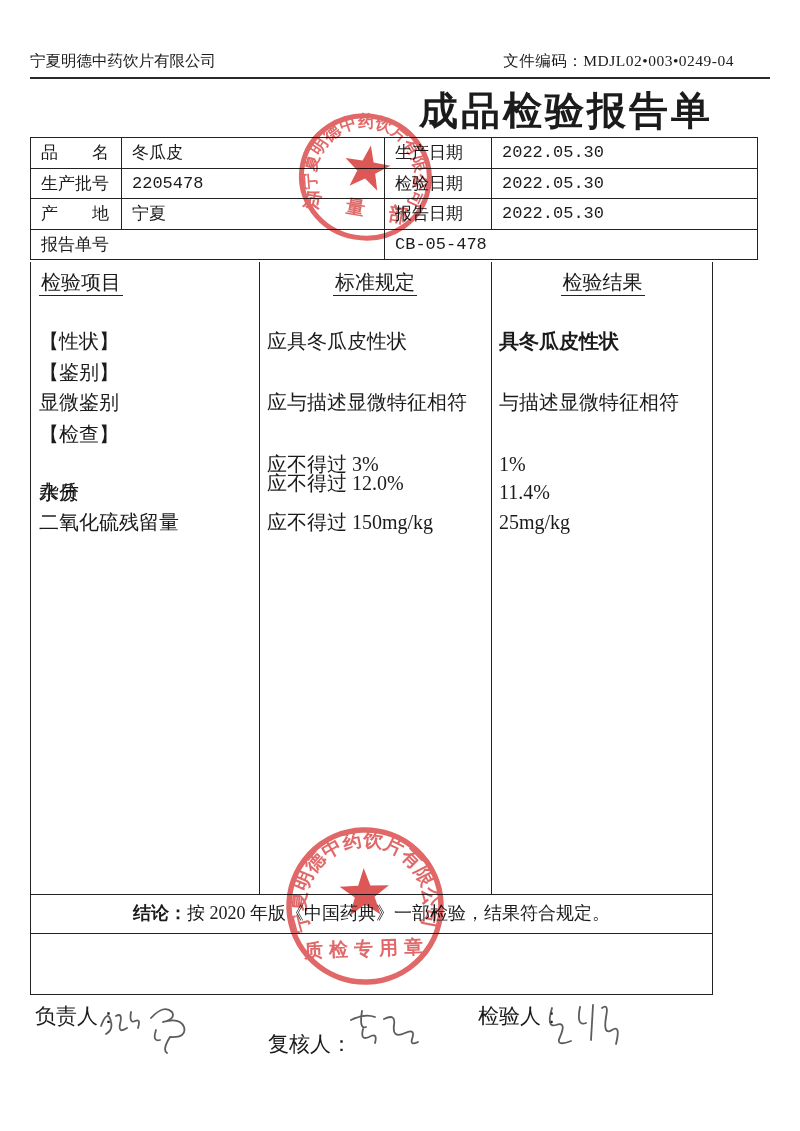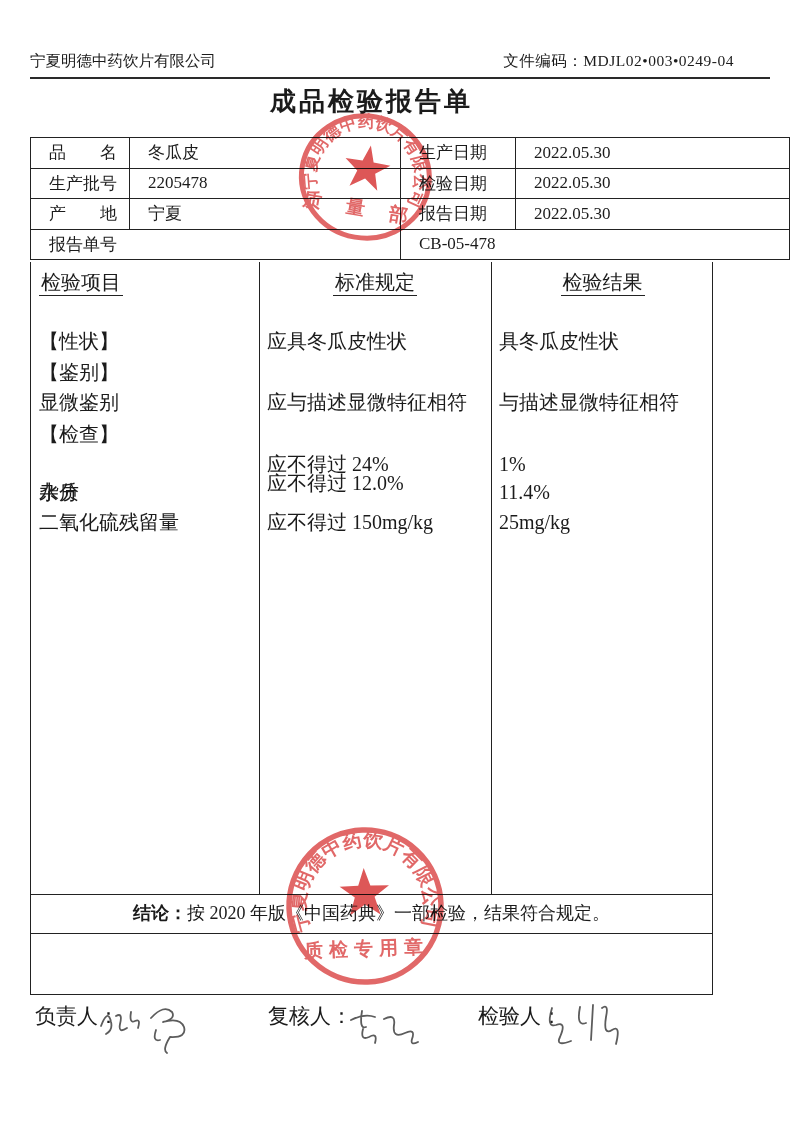--- a/index.html
+++ b/index.html
@@ -8,28 +8,28 @@
     margin:0 auto;overflow:hidden;
     font-family:"Liberation Serif","DejaVu Serif",serif;
     color:#1b1b1b;
   }
   
   .header{position:absolute;left:30px;top:50px;width:740px;height:27px;
     border-bottom:2px solid #2a2a2a;font-size:15.5px;}
   .header .company{position:absolute;left:0;bottom:5px;}
   .header .doccode{position:absolute;right:36px;bottom:5px;letter-spacing:.5px;}
   
-  .title{position:absolute;left:30px;top:84px;width:683px;text-align:center;
+  .title{position:absolute;left:30px;top:84px;width:683px;text-align:right;
     font-family:"DejaVu Sans","Liberation Sans",sans-serif;
-    font-size:26px;font-weight:bold;letter-spacing:3px;}
+    font-size:39px;font-weight:bold;letter-spacing:3px;}
   
   table.info{position:absolute;left:30px;top:137px;width:683px;
     border-collapse:collapse;table-layout:fixed;font-size:17px;}
-  table.info td{border:1.6px solid #222;height:29.5px;padding:0 0 0 18px;
-    vertical-align:middle;overflow:hidden;white-space:nowrap;}
+  table.info td{border:1.6px solid #222;height:29.5px;padding:0 0 0 10px;
+    vertical-align:middle;overflow:hidden;white-space:nowrap;font-family:Liberation Mono, monospace;}
   td.c1{width:80px;} td.c2{width:252px;} td.c3{width:96px;} td.c4{width:255px;}
   
   .main{position:absolute;left:30px;top:262px;width:683px;height:633px;
     border:1.6px solid #222;border-top:none;box-sizing:border-box;font-size:20px;}
   .vline{position:absolute;top:0;bottom:0;width:0;border-left:1.6px solid #222;}
   .v1{left:228px;} .v2{left:460px;}
   .mline{position:absolute;height:22px;line-height:22px;white-space:nowrap;}
   .col1{left:8px;} .col2{left:236px;} .col3{left:468px;}
   .hcell{position:absolute;height:24px;line-height:22px;text-align:center;}
   .und{display:inline-block;border-bottom:1.5px solid #222;padding:0 2px 2px 2px;}
@@ -94,52 +94,52 @@
   <div class="main">
     <div class="vline v1"></div>
     <div class="vline v2"></div>
 
     <div class="hcell" style="left:8px;top:9px;text-align:left;"><span class="und">检验项目</span></div>
     <div class="hcell" style="left:460px;width:223px;top:9px;"><span class="und">检验结果</span></div>
     <div class="hcell" style="left:228px;width:232px;top:9px;"><span class="und">标准规定</span></div>
 
     <div class="mline col1" style="top:68px;">【性状】</div>
     <div class="mline col2" style="top:68px;">应具冬瓜皮性状</div>
-    <div class="mline col3" style="top:68px;">具冬瓜皮性状</div>
+    <div class="mline col3" style="top:68px;font-weight:bold;">具冬瓜皮性状</div>
 
     <div class="mline col1" style="top:99px;">【鉴别】</div>
 
     <div class="mline col1" style="top:129px;">显微鉴别</div>
     <div class="mline col2" style="top:129px;">应与描述显微特征相符</div>
     <div class="mline col3" style="top:129px;">与描述显微特征相符</div>
 
     <div class="mline col1" style="top:161px;">【检查】</div>
 
     <div class="mline col1" style="top:191px;margin-top:28px;">杂质</div>
-    <div class="mline col2" style="top:191px;">应不得过 24%</div>
+    <div class="mline col2" style="top:191px;">应不得过 3%</div>
     <div class="mline col3" style="top:191px;">1%</div>
 
     <div class="mline col1" style="top:219px;">水分</div>
     <div class="mline col2" style="top:210px;">应不得过 12.0%</div>
     <div class="mline col3" style="top:219px;">11.4%</div>
 
     <div class="mline col1" style="top:249px;">二氧化硫残留量</div>
     <div class="mline col2" style="top:249px;font-family:Liberation Serif, serif;">应不得过 150mg/kg</div>
     <div class="mline col3" style="top:249px;">25mg/kg</div>
   </div>
 
   <div class="conclusion">
     <b>结论：</b><span>按 2020 年版《中国药典》一部检验，结果符合规定。</span>
   </div>
 
   <div class="remark">
   </div>
 
   <span class="sig-label" style="left:35px;">负责人：</span>
-  <span class="sig-label" style="left:268px;">复核人：</span>
+  <span class="sig-label" style="left:268px;margin-top:28px;">复核人：</span>
   <span class="sig-label" style="left:478px;">检验人：</span>
 
   <svg class="sig-svg" style="left:96px;top:1002px;" width="104" height="52" viewBox="0 0 104 52">
     <path d="M5,24 Q12,6 15,20 Q17,28 10,32 M20,14 Q27,10 24,22 Q22,32 31,26 M35,10 Q33,22 39,19 Q45,16 42,26"></path>
     <path d="M55,16 Q68,2 76,10 Q80,17 67,20 Q84,15 88,25 Q91,36 74,35 Q66,48 71,51 M60,28 Q56,40 64,38"></path>
   </svg>
   <svg class="sig-svg" style="left:346px;top:1006px;" width="92" height="44" viewBox="0 0 92 44">
     <path d="M16,5 Q13,24 20,21 M5,14 Q19,7 29,11 M17,23 Q14,35 23,31 Q32,26 29,37"></path>
     <path d="M38,13 Q50,7 48,19 Q46,33 59,27 Q70,22 66,33 Q64,40 72,36"></path>
   </svg>

